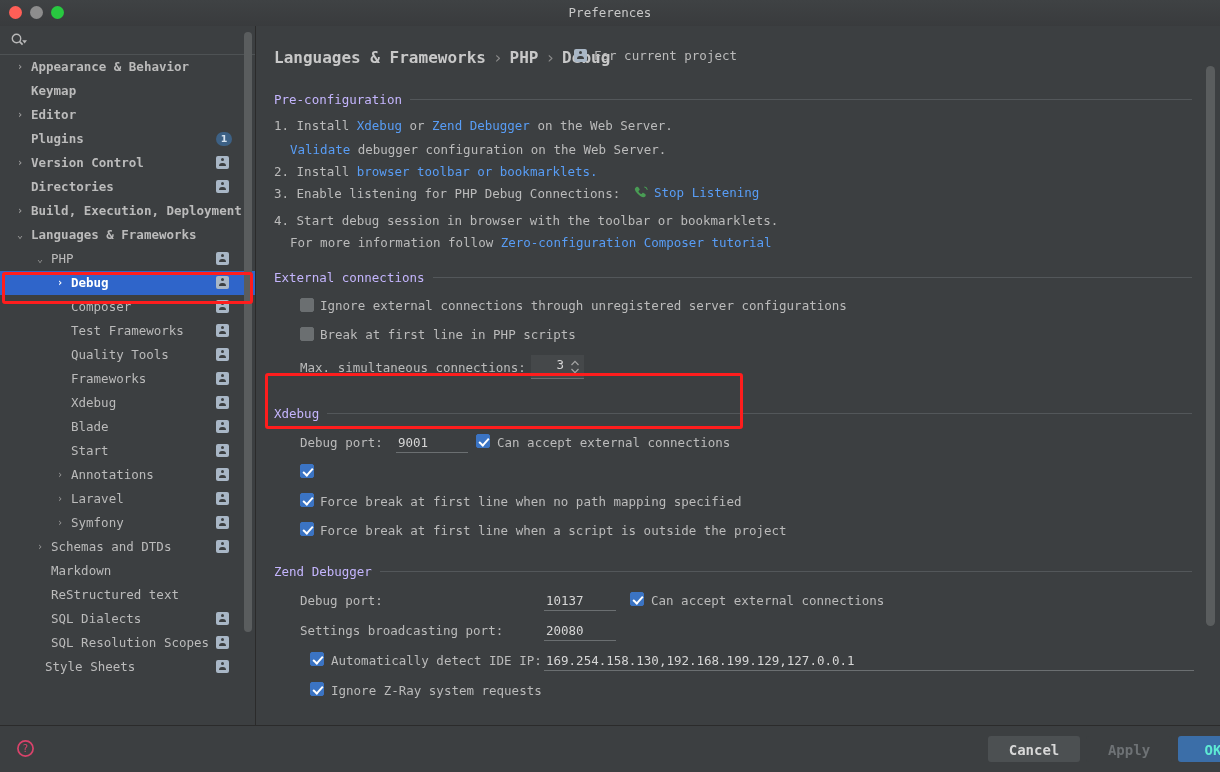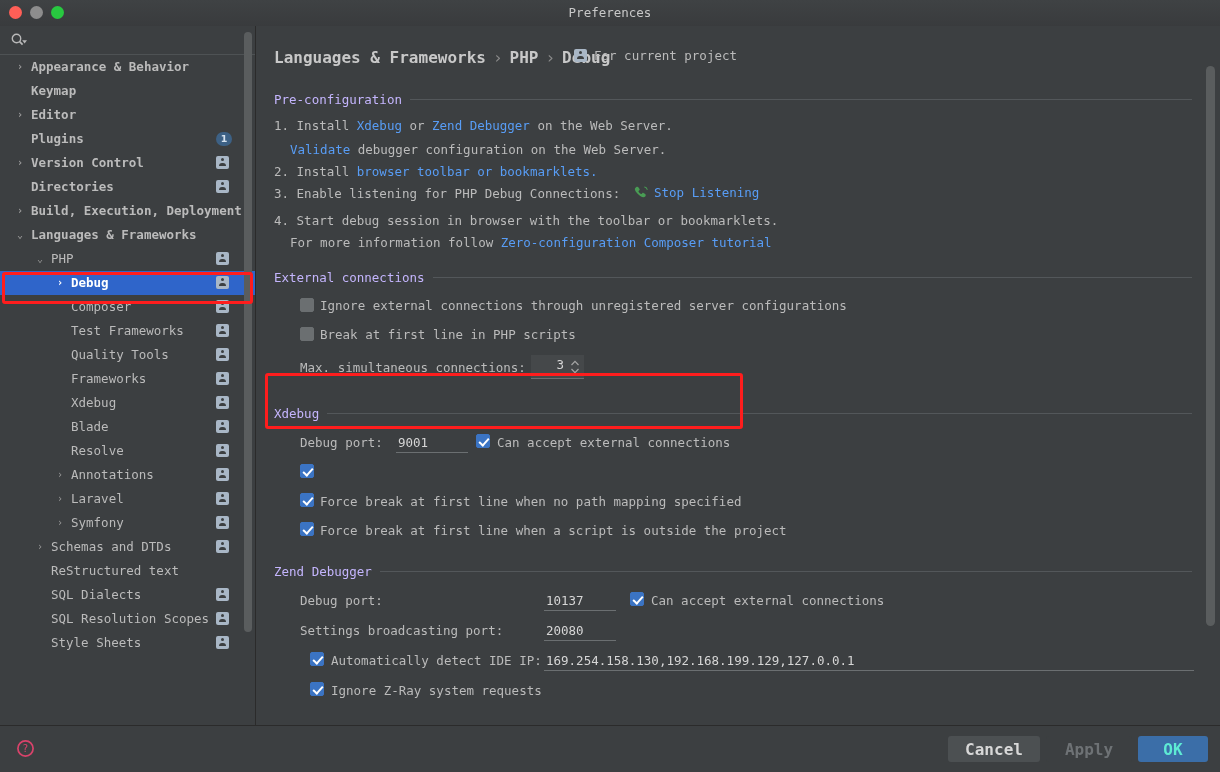--- a/index.html
+++ b/index.html
@@ -328,26 +328,27 @@
     left: 16px; top: 13px;
     width: 19px; height: 19px;
   }
   .btn {
     position: absolute;
     top: 10px;
     height: 26px;
     line-height: 26px;
     text-align: center;
     border-radius: 3px;
-    font-size: 16px;
+    font-size: 14px;
     font-family: "DejaVu Sans Mono", monospace;
     font-weight: bold;
     cursor: default;
     box-sizing: border-box;
     border: none;
+    margin-left: 40px;
   }
   .btn-cancel {
     left: 948px; width: 92px;
     background: #4c5052;
     color: #d8d8d8;
   }
   .btn-apply {
     left: 1046px; width: 86px;
     background: #3c3f41;
     color: #6e7275;
@@ -442,21 +443,21 @@
         </div>
         <div class="tree-row">
           <span class="lbl" style="left: 71px;">Xdebug</span>
           <span class="proj-badge"></span>
         </div>
         <div class="tree-row">
           <span class="lbl" style="left: 71px;">Blade</span>
           <span class="proj-badge"></span>
         </div>
         <div class="tree-row">
-          <span class="lbl" style="left: 71px;">Resolve</span>
+          <span class="lbl" style="left: 71px;">Start</span>
           <span class="proj-badge"></span>
         </div>
         <div class="tree-row">
           <span class="arrow" style="left: 54px;">›</span>
           <span class="lbl" style="left: 71px;">Annotations</span>
           <span class="proj-badge"></span>
         </div>
         <div class="tree-row">
           <span class="arrow" style="left: 54px;">›</span>
           <span class="lbl" style="left: 71px;">Laravel</span>
@@ -466,32 +467,35 @@
           <span class="arrow" style="left: 54px;">›</span>
           <span class="lbl" style="left: 71px;">Symfony</span>
           <span class="proj-badge"></span>
         </div>
         <div class="tree-row">
           <span class="arrow" style="left: 34px;">›</span>
           <span class="lbl" style="left: 51px;">Schemas and DTDs</span>
           <span class="proj-badge"></span>
         </div>
         <div class="tree-row">
+          <span class="lbl" style="left: 51px;">Markdown</span>
+        </div>
+        <div class="tree-row">
           <span class="lbl" style="left: 51px;">ReStructured text</span>
         </div>
         <div class="tree-row">
           <span class="lbl" style="left: 51px;">SQL Dialects</span>
           <span class="proj-badge"></span>
         </div>
         <div class="tree-row">
           <span class="lbl" style="left: 51px;">SQL Resolution Scopes</span>
           <span class="proj-badge"></span>
         </div>
         <div class="tree-row">
-          <span class="lbl" style="left: 51px; text-align: center;">Style Sheets</span>
+          <span class="lbl" style="left: 45px; text-align: center;">Style Sheets</span>
           <span class="proj-badge"></span>
         </div>
       </div>
     <div class="sb-scroll"></div>
   </div>
 
   <div class="main">
 
     <div class="breadcrumb">
       <span class="crumb">Languages &amp; Frameworks</span><span class="sep">›</span><span class="crumb">PHP</span><span class="sep">›</span><span class="crumb">Debug</span>

